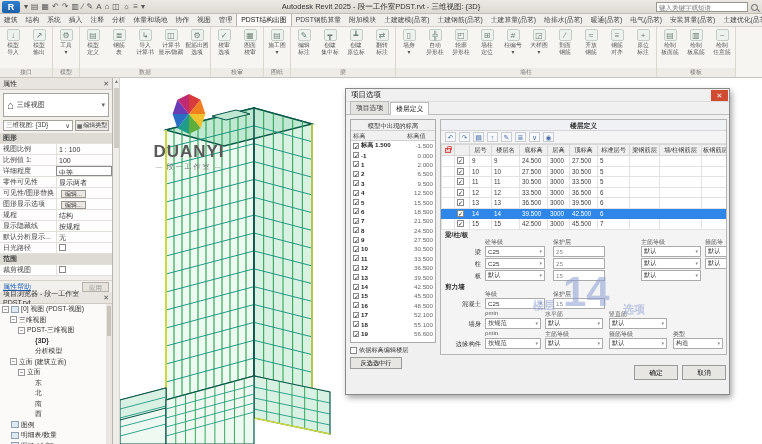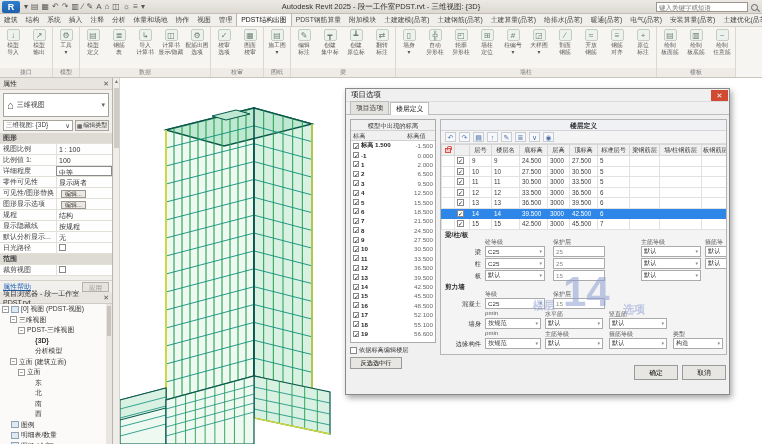--- a/index.html
+++ b/index.html
@@ -635,20 +635,34 @@
         <line x1="46" y1="358" x2="134" y2="334" stroke="#0c8f7a" stroke-width="0.8"></line>
         <line x1="55.77777777777778" y1="319.3333333333333" x2="55.77777777777778" y2="366" stroke="#23a14d" stroke-width="0.9"></line>
         <line x1="65.55555555555556" y1="316.6666666666667" x2="65.55555555555556" y2="366" stroke="#23a14d" stroke-width="0.9"></line>
         <line x1="75.33333333333333" y1="314" x2="75.33333333333333" y2="366" stroke="#23a14d" stroke-width="0.9"></line>
         <line x1="85.11111111111111" y1="311.3333333333333" x2="85.11111111111111" y2="366" stroke="#23a14d" stroke-width="0.9"></line>
         <line x1="94.88888888888889" y1="308.6666666666667" x2="94.88888888888889" y2="366" stroke="#23a14d" stroke-width="0.9"></line>
         <line x1="104.66666666666666" y1="306" x2="104.66666666666666" y2="366" stroke="#23a14d" stroke-width="0.9"></line>
         <line x1="114.44444444444444" y1="303.3333333333333" x2="114.44444444444444" y2="366" stroke="#23a14d" stroke-width="0.9"></line>
         <line x1="124.22222222222221" y1="300.6666666666667" x2="124.22222222222221" y2="366" stroke="#23a14d" stroke-width="0.9"></line>
       </svg>
+    <div class="logo">
+      <svg id="logomark" width="44" height="48">
+          <polygon points="22,24 22,4 33.59655121145938,9.85786437626905" fill="#d93a3a"></polygon>
+          <polygon points="22,24 33.59655121145938,9.85786437626905 38.4,24" fill="#f07f1f"></polygon>
+          <polygon points="22,24 38.4,24 33.59655121145938,38.14213562373095" fill="#f2c12e"></polygon>
+          <polygon points="22,24 33.59655121145938,38.14213562373095 22,44" fill="#5fae3c"></polygon>
+          <polygon points="22,24 22,44 10.403448788540622,38.14213562373095" fill="#1e9e8a"></polygon>
+          <polygon points="22,24 10.403448788540622,38.14213562373095 5.600000000000001,24.000000000000004" fill="#2a6fc4"></polygon>
+          <polygon points="22,24 5.600000000000001,24.000000000000004 10.403448788540619,9.85786437626905" fill="#6a3bb5"></polygon>
+          <polygon points="22,24 10.403448788540619,9.85786437626905 22,4" fill="#c02a74"></polygon>
+        </svg>
+      <div class="logoname">DUANYI</div>
+      <div class="logosub">段一工作室</div>
+    </div>
   </div>
 
   <div id="dialog">
     <div class="dlg-title">
       <span>项目选项</span>
       <span class="dlg-close">✕</span>
     </div>
     <div class="dlg-tabs" id="dlg-tabs">
         <div class="dtab">项目选项</div>
         <div class="dtab active">楼层定义</div>

